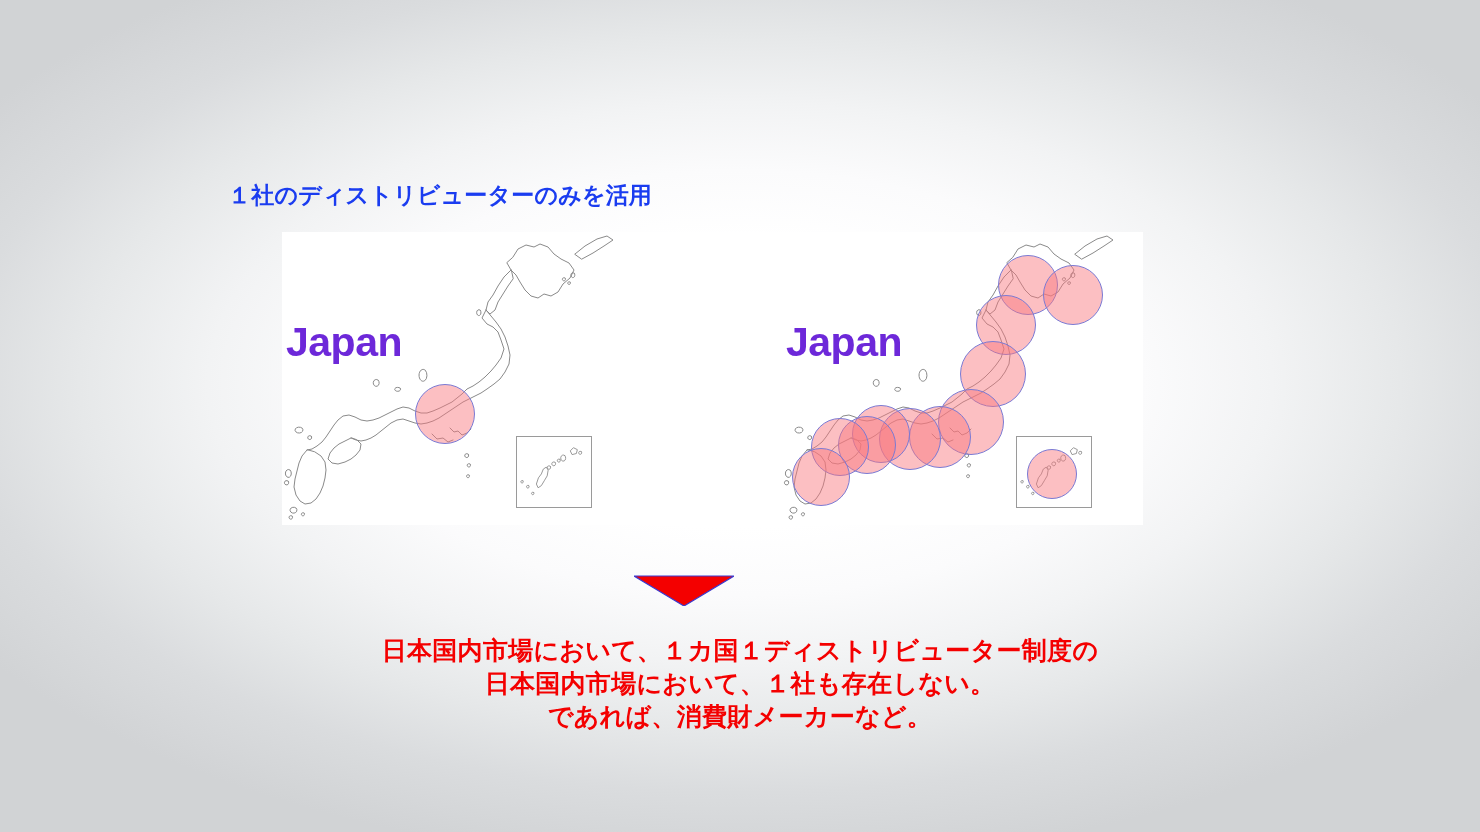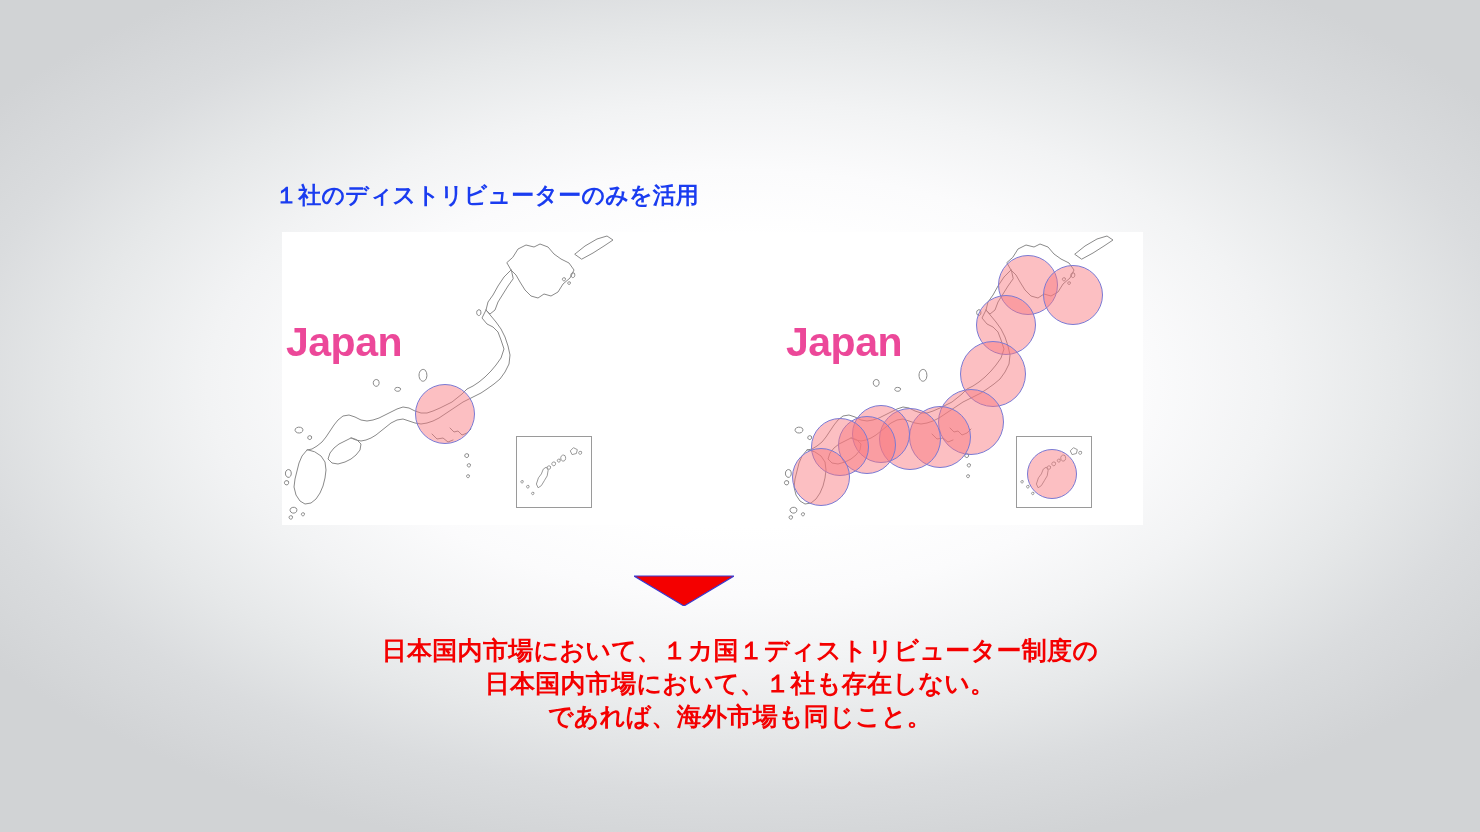--- a/index.html
+++ b/index.html
@@ -35,21 +35,21 @@
   .heading {
     position: absolute;
     top: 182px;
     font-size: 23px;
     font-weight: bold;
     color: #1a3cf0;
     letter-spacing: 0.2px;
     white-space: nowrap;
     line-height: 1.2;
   }
-  #heading-left  { left: 228px; margin-left: 47px; }
+  #heading-left  { left: 228px; }
   #heading-right { left: 742px; }
 
   
   #map-band {
     position: absolute;
     left: 282px;
     top: 232px;
     width: 861px;
     height: 293px;
     background: #ffffff;
@@ -71,21 +71,21 @@
     width: 361px;
     height: 293px;
   }
 
   .watermark {
     position: absolute;
     left: 4px;
     top: 90px;
     font-size: 41px;
     font-weight: bold;
-    color: #ec4899;
+    color: #6d28d9;
     letter-spacing: -0.5px;
     line-height: 1;
     user-select: none;
   }
 
   
   .circle {
     position: absolute;
     border-radius: 50%;
     background: rgba(248, 120, 126, 0.47);
@@ -315,16 +315,16 @@
     </div>
   </div>
 
   <svg id="arrow" viewBox="0 0 100 32">
     <polygon points="0,2 100,2 50,32" fill="#f40000" stroke="#3a3ad0" stroke-width="1.2"></polygon>
   </svg>
 
   <div id="conclusion">
     <div>日本国内市場において、１カ国１ディストリビューター制度の</div>
     <div>日本国内市場において、１社も存在しない。</div>
-    <div>であれば、海外市場も同じこと。</div>
+    <div>であれば、消費財メーカーなど。</div>
   </div>
 
 </div>
 
 </body></html>

